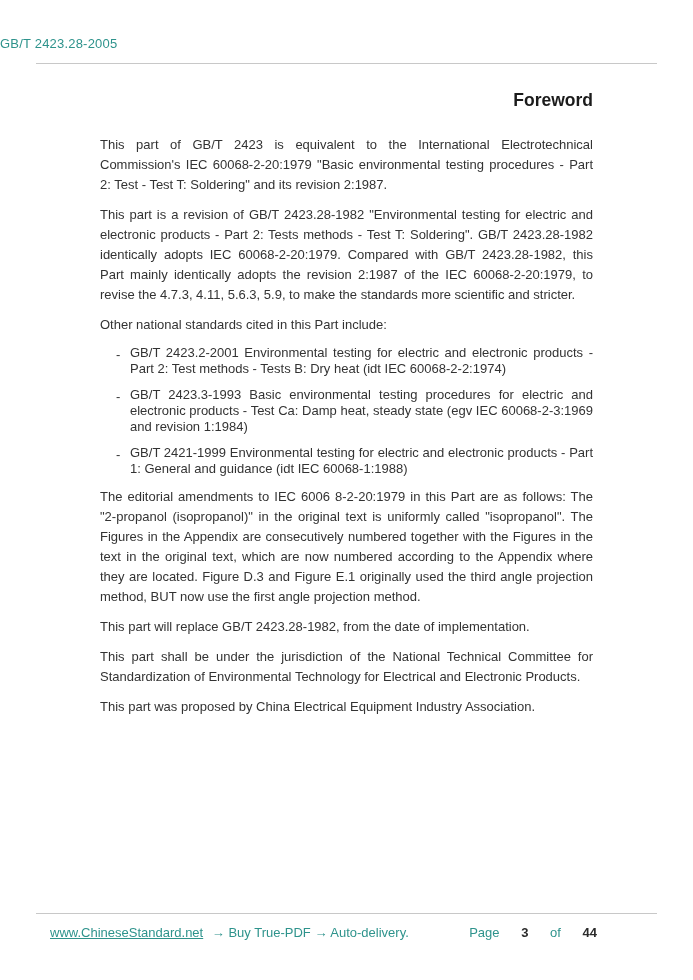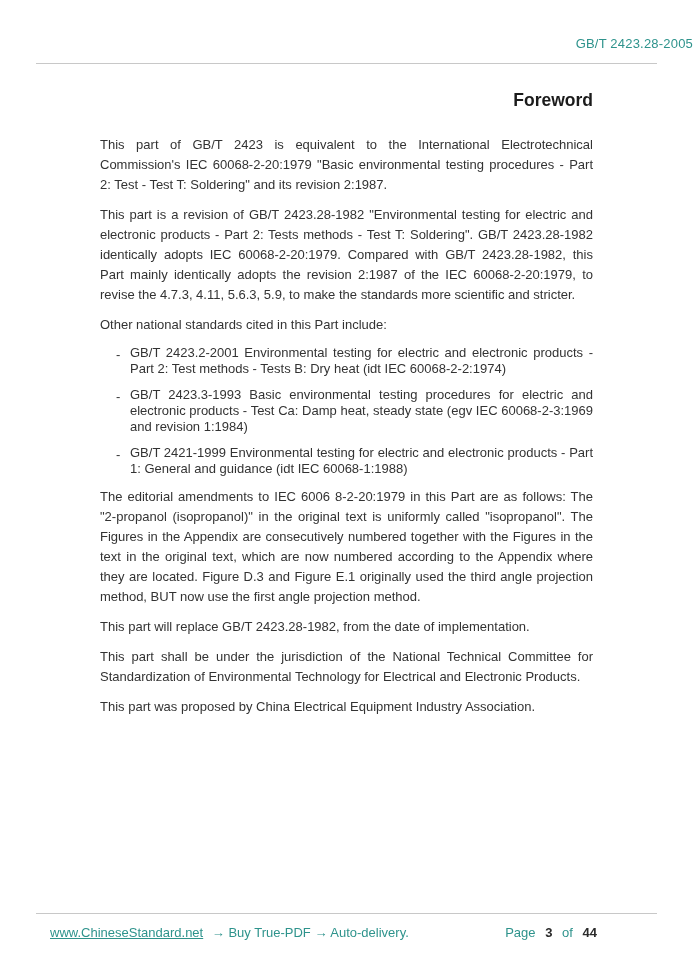--- a/index.html
+++ b/index.html
@@ -14,21 +14,21 @@
     margin: 0 auto;
     background: #ffffff;
     font-family: "Liberation Sans", sans-serif;
     color: #333333;
     overflow: hidden;
     box-sizing: border-box;
   }
   
   .header {
     padding-top: 36px;
-    text-align: right;
+    text-align: left;
   }
   .doc-number {
     font-size: 13px;
     color: var(--accent, #2E938C);
     letter-spacing: 0.2px;
   }
   .rule {
     border: none;
     border-top: 1px solid #c8c8c8;
     height: 0;
@@ -109,21 +109,21 @@
     white-space: nowrap;
   }
   .accent-label {
     color: var(--accent, #2E938C);
   }
   .page-num {
     color: #2b2b2b;
     font-weight: bold;
   }
   .footer-right > span {
-    margin-left: 6px;
+    margin-left: 18px;
   }
 </style>
 </head>
 <body>
 
 <div class="page">
 
   <div class="header">
     <div class="doc-number">GB/T 2423.28-2005</div>
     <hr class="rule">

